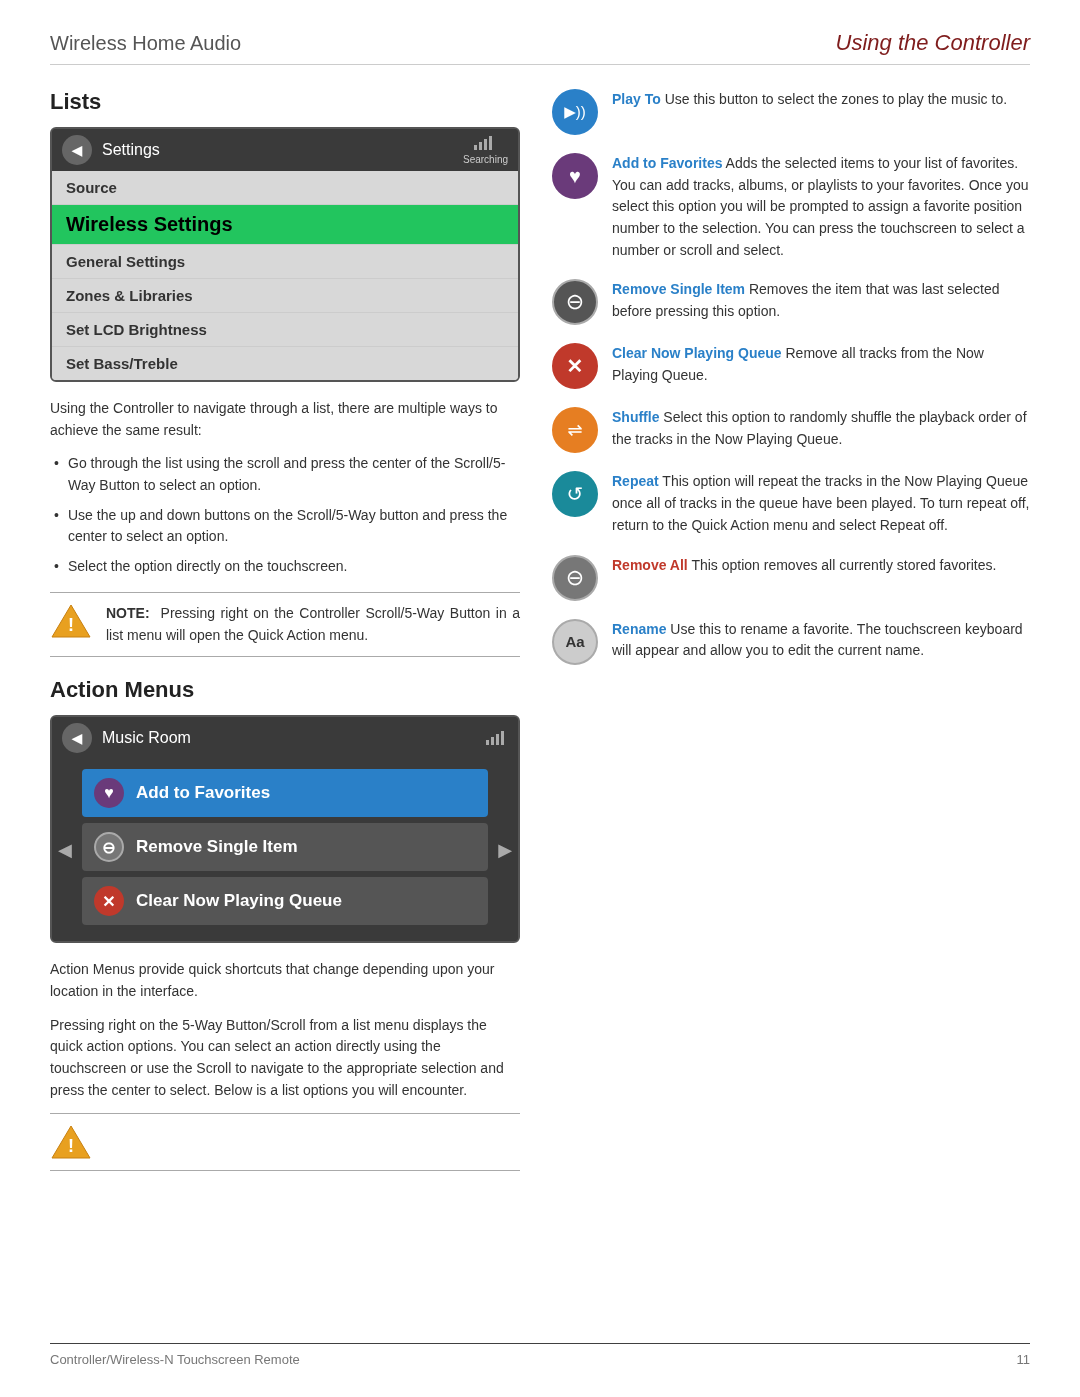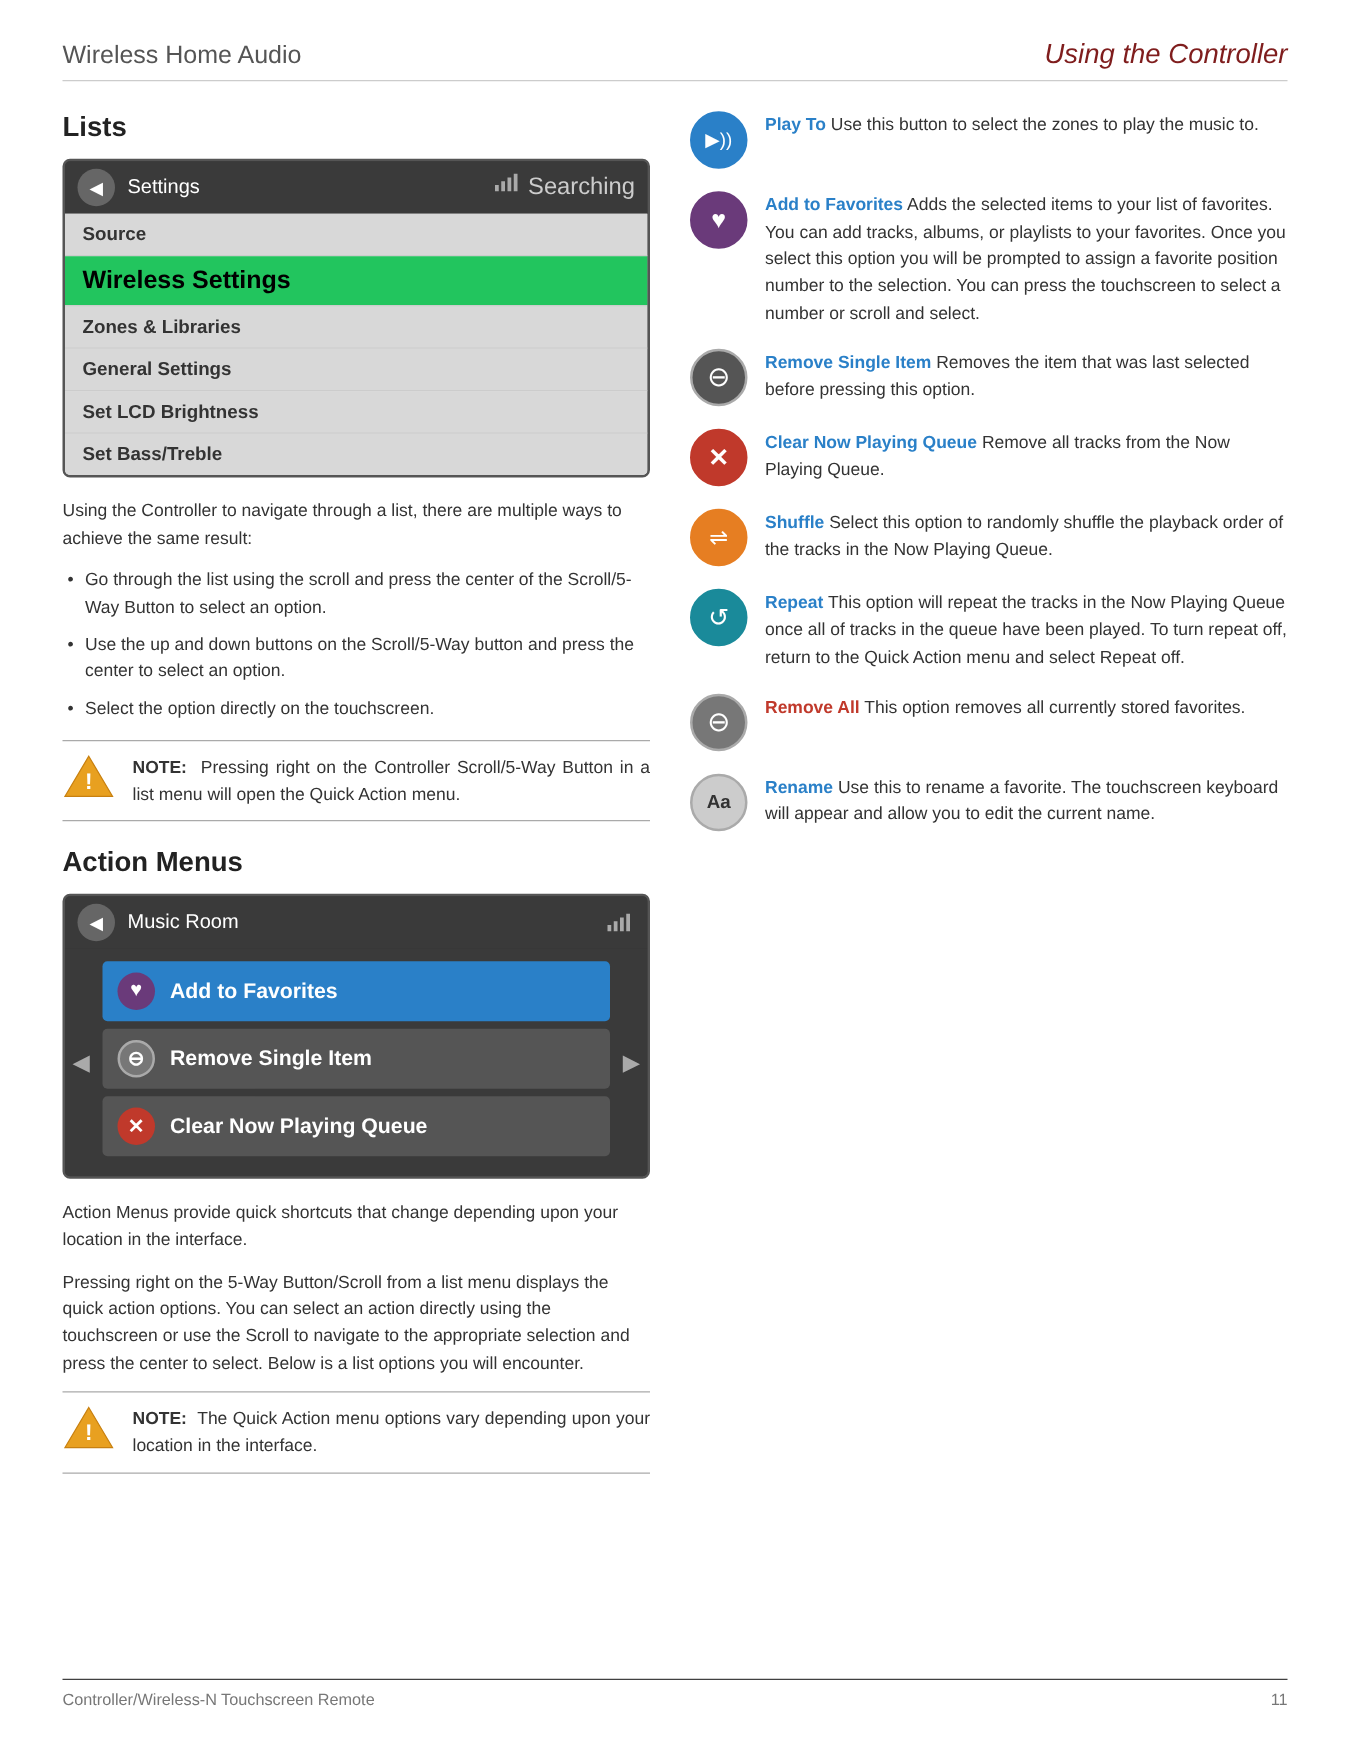--- a/index.html
+++ b/index.html
@@ -310,24 +310,25 @@
       flex-shrink: 0;
     }
     .triangle-icon svg {
       width: 42px;
       height: 36px;
     }
 
     
     .searching-badge {
       display: flex;
-      align-items: flex-start;
+      align-items: center;
       gap: 4px;
       color: #ccc;
-      font-size: 19px;
+      font-size: 10px;
+      flex-direction: column;
     }
   </style>
 </head>
 <body>
 
 <div class="page">
   <div class="header">
     <span class="header-left">Wireless Home Audio</span>
     <span class="header-right">Using the Controller</span>
   </div>
@@ -350,22 +351,22 @@
               <span style="height:8px"></span>
               <span style="height:11px"></span>
               <span style="height:14px"></span>
             </span>
             <span>Searching</span>
           </div>
         </div>
         <div class="ui-menu-items">
           <div class="ui-menu-item">Source</div>
           <div class="ui-menu-item bold-header">Wireless Settings</div>
+          <div class="ui-menu-item">General Settings</div>
           <div class="ui-menu-item">Zones &amp; Libraries</div>
-          <div class="ui-menu-item">General Settings</div>
           <div class="ui-menu-item">Set LCD Brightness</div>
           <div class="ui-menu-item">Set Bass/Treble</div>
         </div>
       </div>
 
       <p class="body-text">Using the Controller to navigate through a list, there are multiple ways to achieve the same result:</p>
 
       <ul class="bullet-list">
         <li>Go through the list using the scroll and press the center of the Scroll/5-Way Button to select an option.</li>
         <li>Use the up and down buttons on the Scroll/5-Way button and press the center to select an option.</li>
@@ -422,23 +423,20 @@
       <p class="body-text">Action Menus provide quick shortcuts that change depending upon your location in the interface.</p>
       <p class="body-text">Pressing right on the 5-Way Button/Scroll from a list menu displays the quick action options. You can select an action directly using the touchscreen or use the Scroll to navigate to the appropriate selection and press the center to select. Below is a list options you will encounter.</p>
 
       <div class="note-box">
         <div class="triangle-icon">
           <svg viewBox="0 0 42 36" xmlns="http://www.w3.org/2000/svg">
             <polygon points="21,2 40,34 2,34" fill="#e8a020" stroke="#c88010" stroke-width="1"></polygon>
             <text x="21" y="28" text-anchor="middle" font-size="18" font-weight="bold" fill="#fff">!</text>
           </svg>
         </div>
-        <p class="note-text">
-          <strong>NOTE:</strong>&nbsp; The Quick Action menu options vary depending upon your location in the interface.
-        </p>
       </div>
 
     </div>
 
     <div class="right-col">
 
       <div class="icon-row">
         <div class="icon-circle blue-bg" style="font-size:15px;">▶))</div>
         <div class="icon-desc">
           <span class="term">Play To</span>

